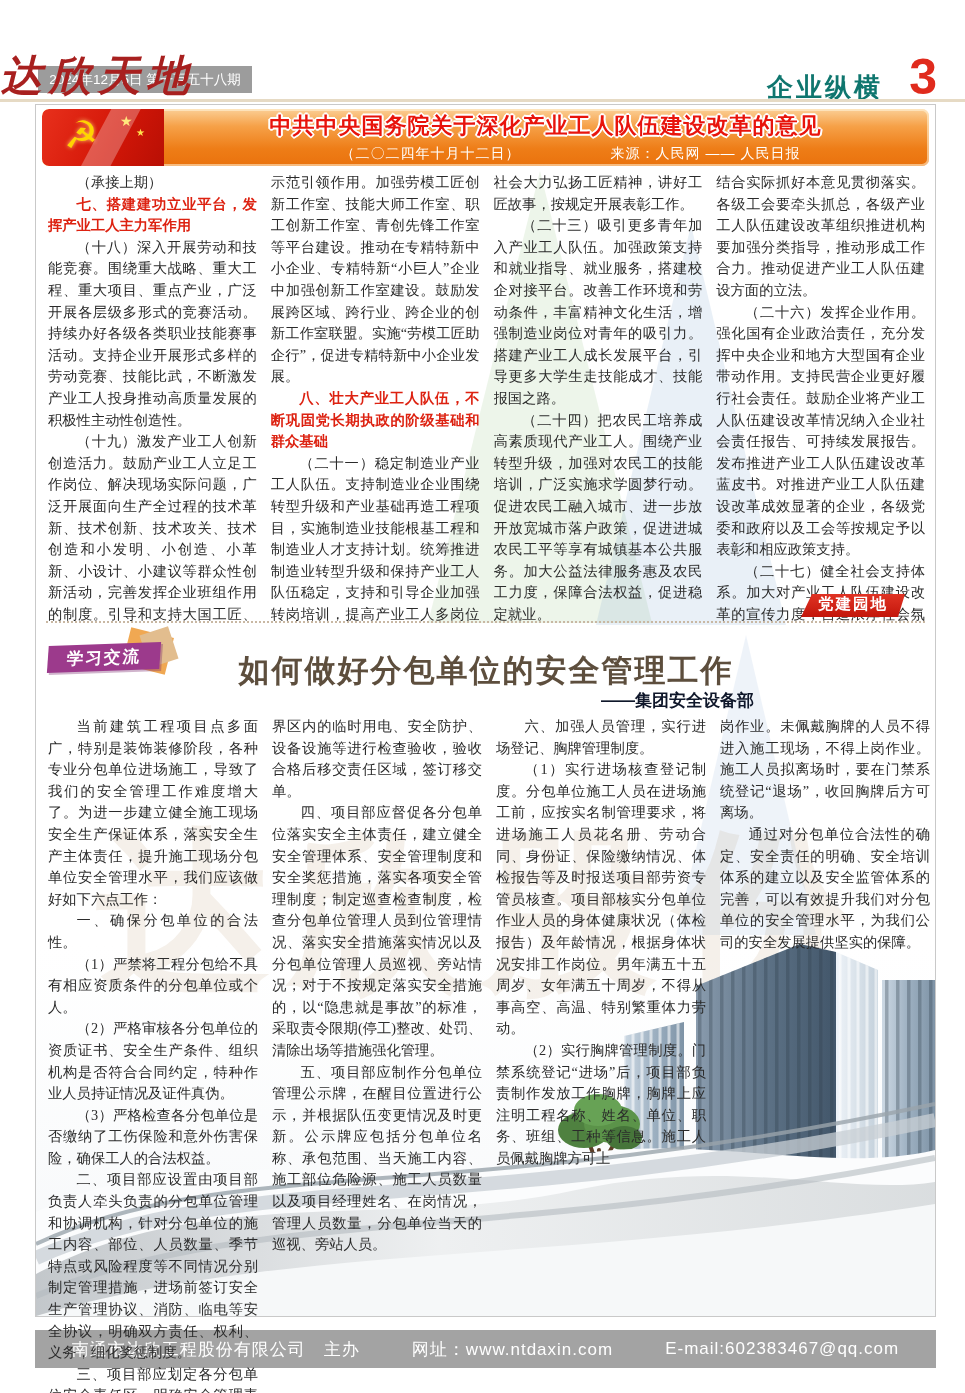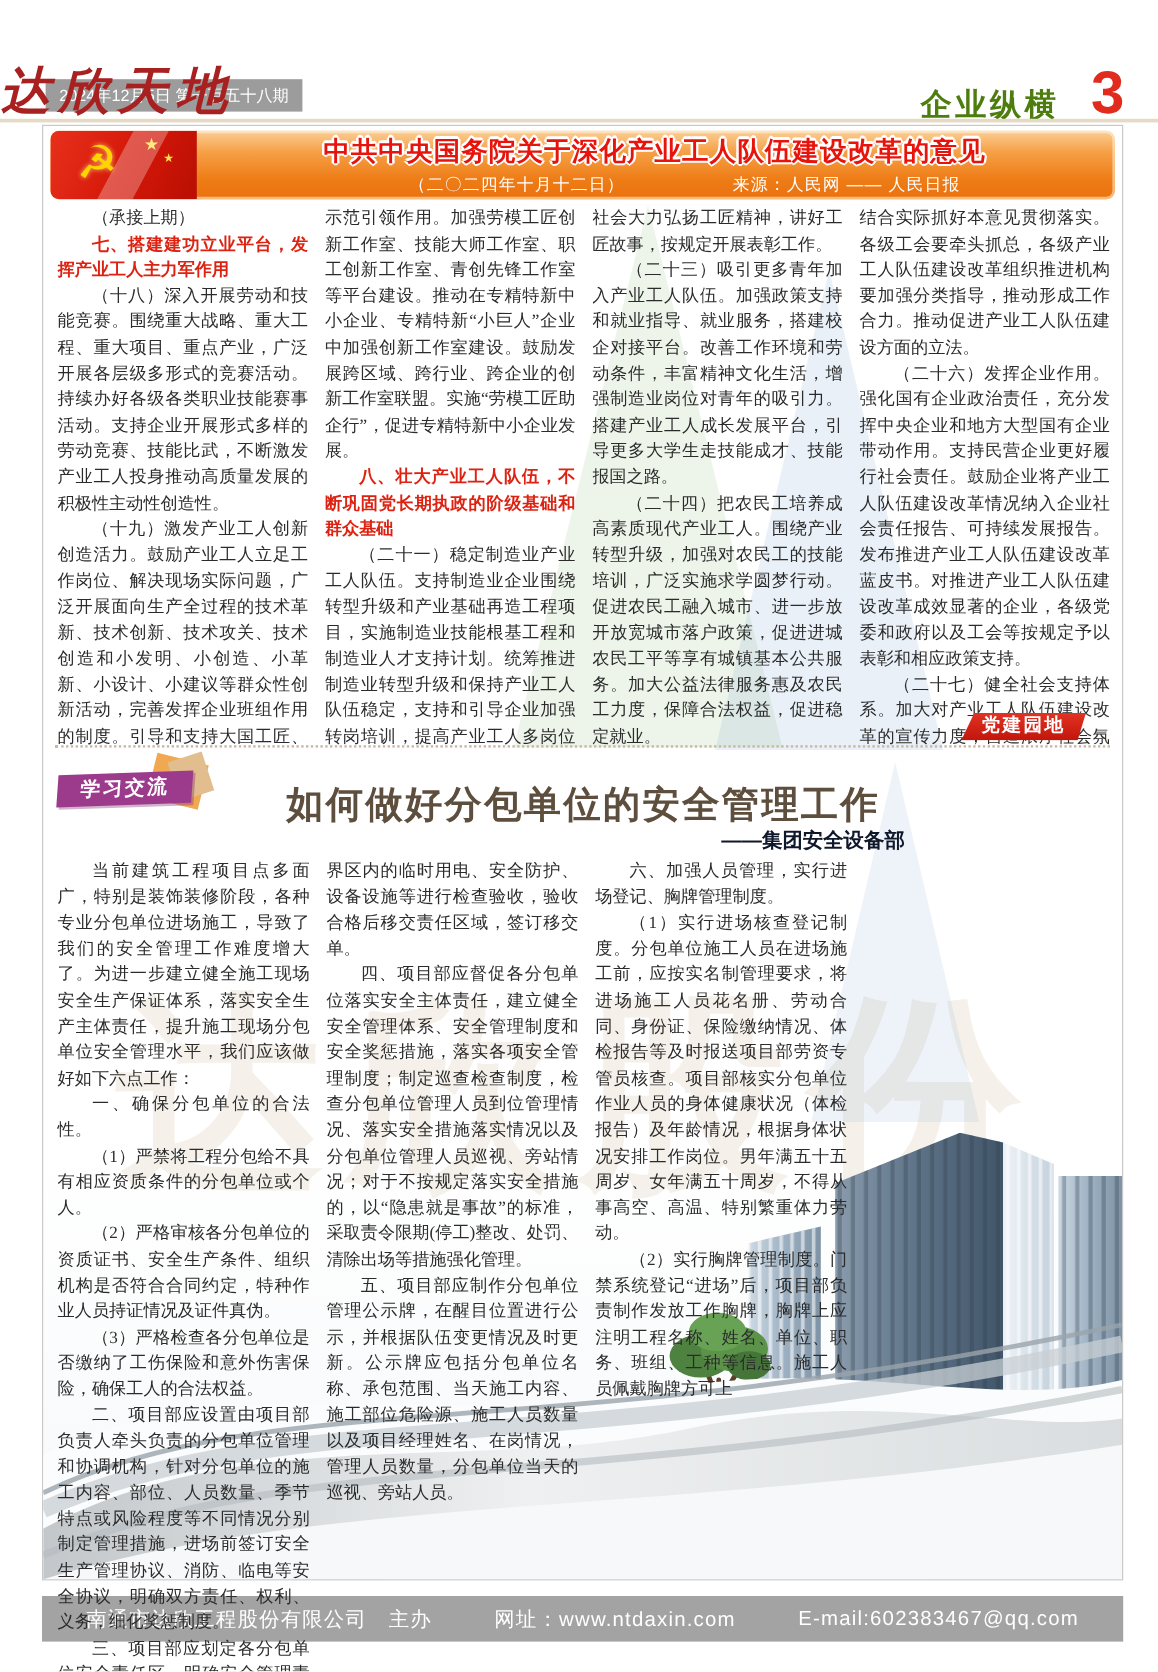--- a/index.html
+++ b/index.html
@@ -6,21 +6,21 @@
   body { background:#fff; font-family:"Liberation Serif","DejaVu Serif",serif; }
   .page { position:relative; width:965px; height:1393px; background:#fff; overflow:hidden; margin:0 auto; }
 
   
   .issue-box { position:absolute; left:38px; top:66px; width:214px; height:27px;
     background:#9c9c9c; color:#fff; font-family:"Liberation Sans","DejaVu Sans",sans-serif;
     font-size:13.5px; line-height:27px; text-align:center; }
   .masthead { position:absolute; left:0; right:0; top:48px; 
     font-size:42px; font-weight:bold; font-style:italic; color:#a8201f; letter-spacing:7px; }
   .section-title { position:absolute; right:82px; top:70px; font-family:"Liberation Sans","DejaVu Sans",sans-serif;
-    font-size:26px; font-weight:bold; color:#4d7c0f; letter-spacing:3px; }
+    font-size:26px; font-weight:bold; color:#0f766e; letter-spacing:3px; }
   .page-num { position:absolute; right:28px; top:48px; font-family:"Liberation Sans","DejaVu Sans",sans-serif;
     font-size:50px; font-weight:bold; color:#e02b1d; }
   .header-rule { position:absolute; left:0; top:99px; width:965px; height:3px; background:#e6dac4; }
 
   
   .content { position:absolute; left:35px; top:104px; width:901px; height:1213px;
     border:1px solid #c9c9c9; background:#fff; }
 
   
   .banner { position:absolute; left:6px; top:4px; width:887px; height:57px; border-radius:7px;
@@ -178,20 +178,24 @@
     <div class="a2-col c2">
         <p class="para body-cont">界区内的临时用电、安全防护、设备设施等进行检查验收，验收合格后移交责任区域，签订移交单。</p>
         <p class="para body">四、项目部应督促各分包单位落实安全主体责任，建立健全安全管理体系、安全管理制度和安全奖惩措施，落实各项安全管理制度；制定巡查检查制度，检查分包单位管理人员到位管理情况、落实安全措施落实情况以及分包单位管理人员巡视、旁站情况；对于不按规定落实安全措施的，以“隐患就是事故”的标准，采取责令限期(停工)整改、处罚、清除出场等措施强化管理。</p>
         <p class="para body">五、项目部应制作分包单位管理公示牌，在醒目位置进行公示，并根据队伍变更情况及时更新。公示牌应包括分包单位名称、承包范围、当天施工内容、施工部位危险源、施工人员数量以及项目经理姓名、在岗情况，管理人员数量，分包单位当天的巡视、旁站人员。</p>
       </div>
     <div class="a2-col c3">
         <p class="para body">六、加强人员管理，实行进场登记、胸牌管理制度。</p>
         <p class="para body">（1）实行进场核查登记制度。分包单位施工人员在进场施工前，应按实名制管理要求，将进场施工人员花名册、劳动合同、身份证、保险缴纳情况、体检报告等及时报送项目部劳资专管员核查。项目部核实分包单位作业人员的身体健康状况（体检报告）及年龄情况，根据身体状况安排工作岗位。男年满五十五周岁、女年满五十周岁，不得从事高空、高温、特别繁重体力劳动。</p>
         <p class="para body">（2）实行胸牌管理制度。门禁系统登记“进场”后，项目部负责制作发放工作胸牌，胸牌上应注明工程名称、姓名、单位、职务、班组、工种等信息。施工人员佩戴胸牌方可上</p>
       </div>
+    <div class="a2-col c4">
+        <p class="para body-cont">岗作业。未佩戴胸牌的人员不得进入施工现场，不得上岗作业。施工人员拟离场时，要在门禁系统登记“退场”，收回胸牌后方可离场。</p>
+        <p class="para body">通过对分包单位合法性的确定、安全责任的明确、安全培训体系的建立以及安全监管体系的完善，可以有效提升我们对分包单位的安全管理水平，为我们公司的安全发展提供坚实的保障。</p>
+      </div>
 
     <svg class="scene" viewBox="0 0 899 372" xmlns="http://www.w3.org/2000/svg">
       <defs>
         <linearGradient id="glass" x1="0" y1="0" x2="1" y2="0">
           <stop offset="0" stop-color="#cdd9e4"></stop>
             <stop offset=".5" stop-color="#9db0c1"></stop>
             <stop offset="1" stop-color="#7e93a6"></stop>
         </linearGradient>
         <linearGradient id="darkglass" x1="0" y1="0" x2="1" y2="0">
           <stop offset="0" stop-color="#8a9cae"></stop>

